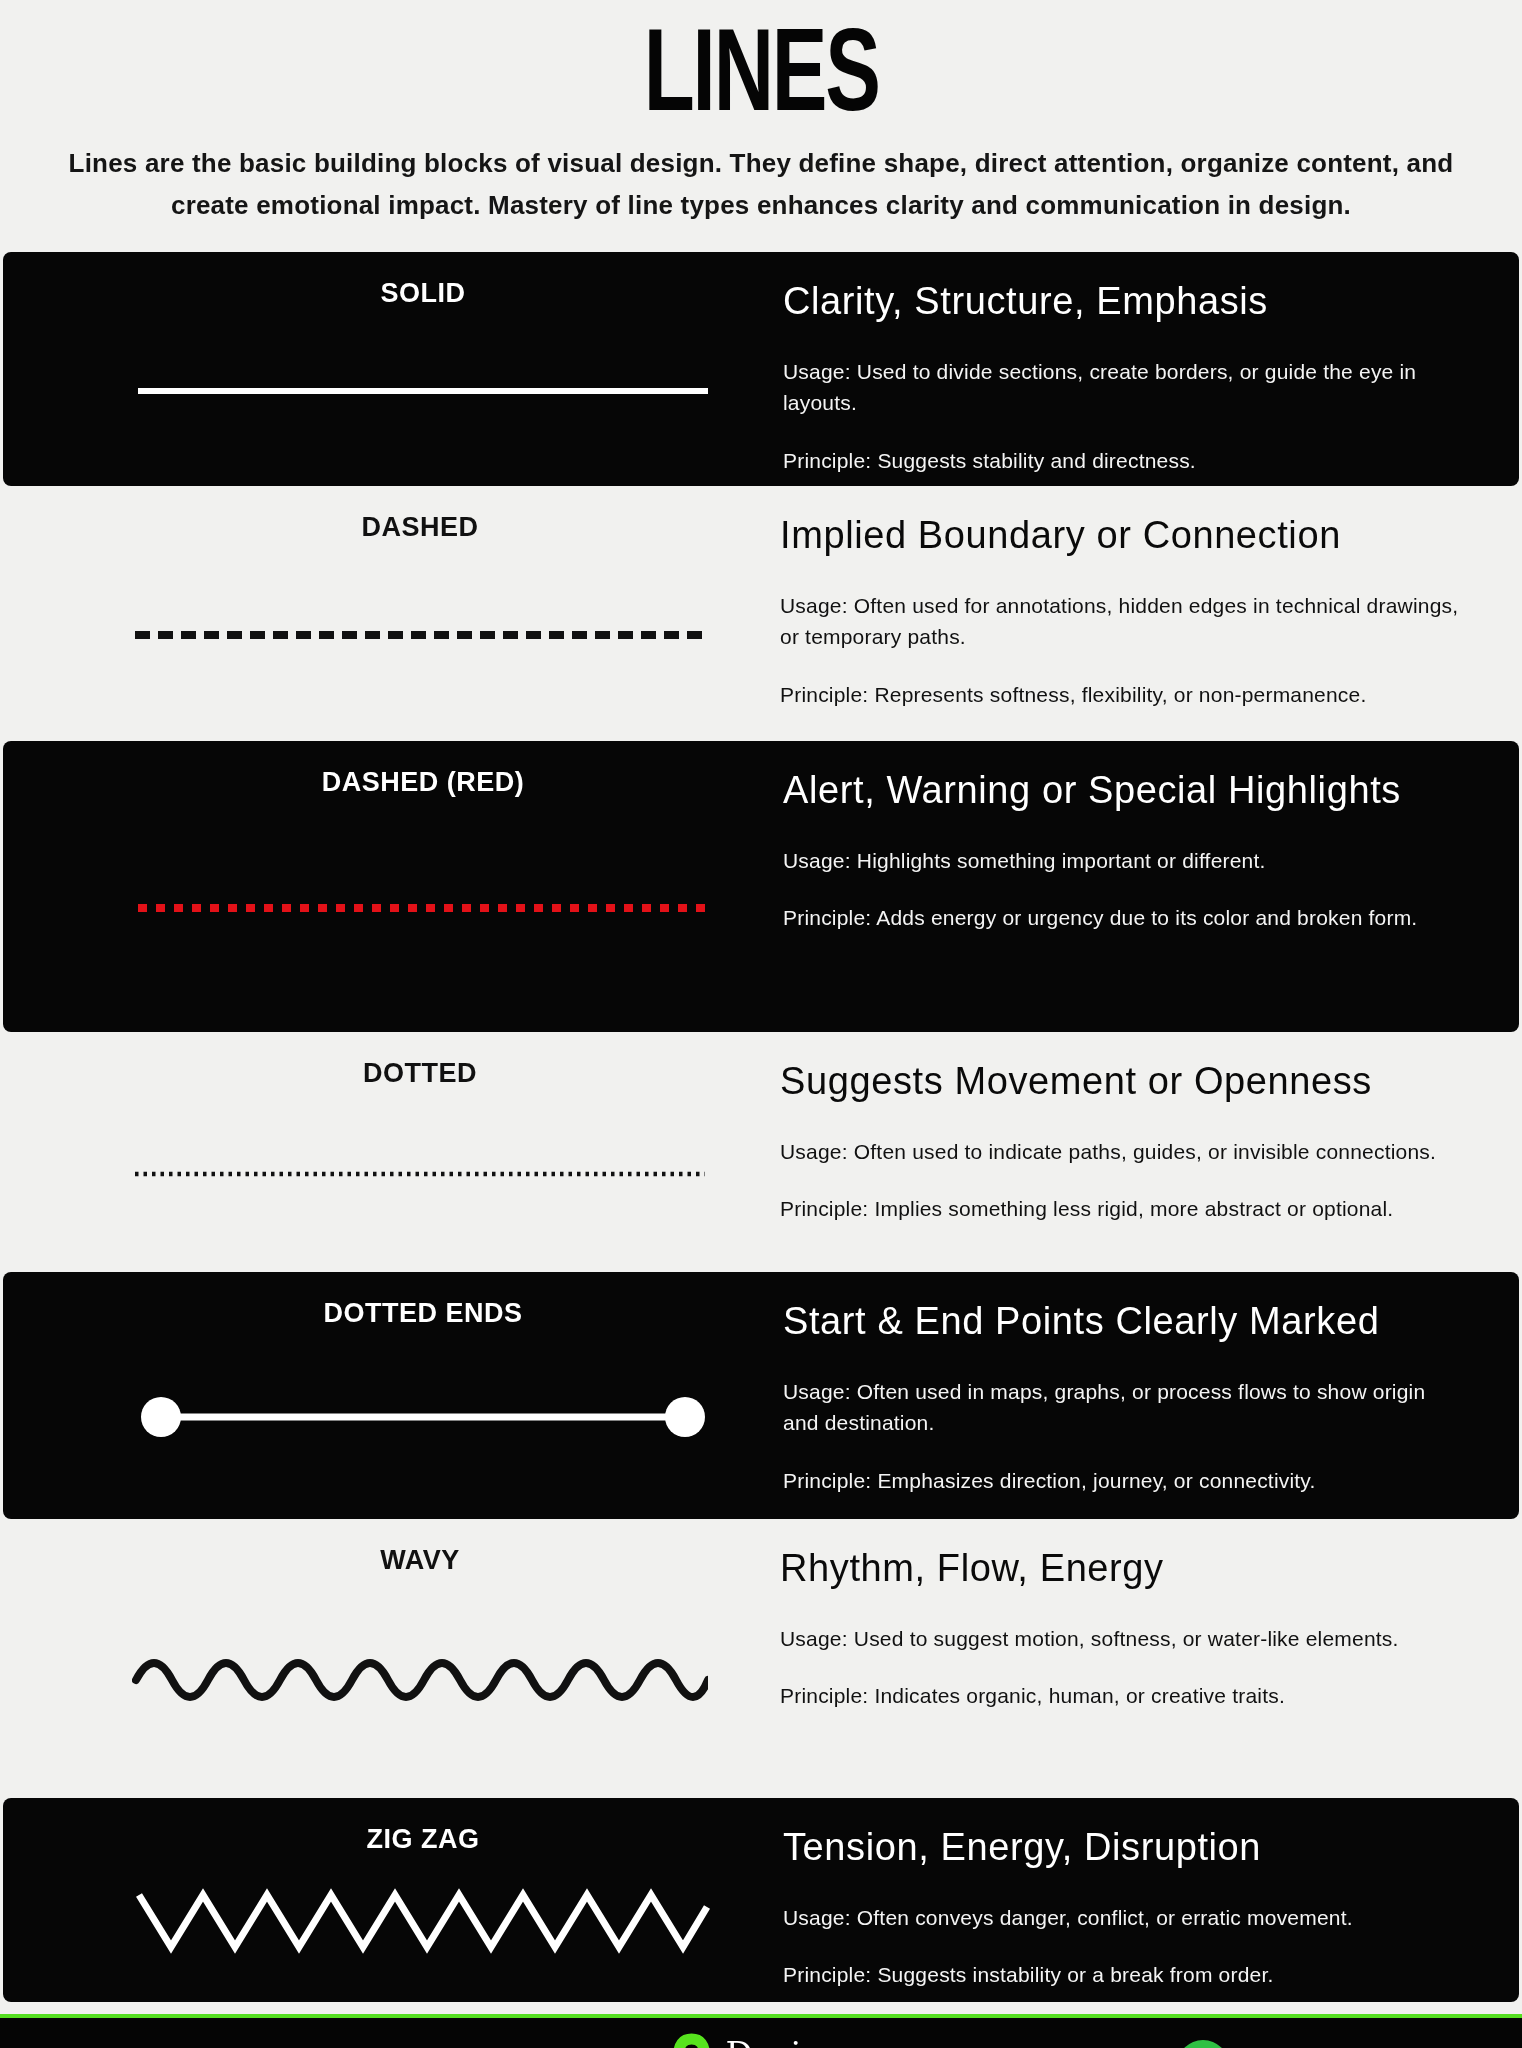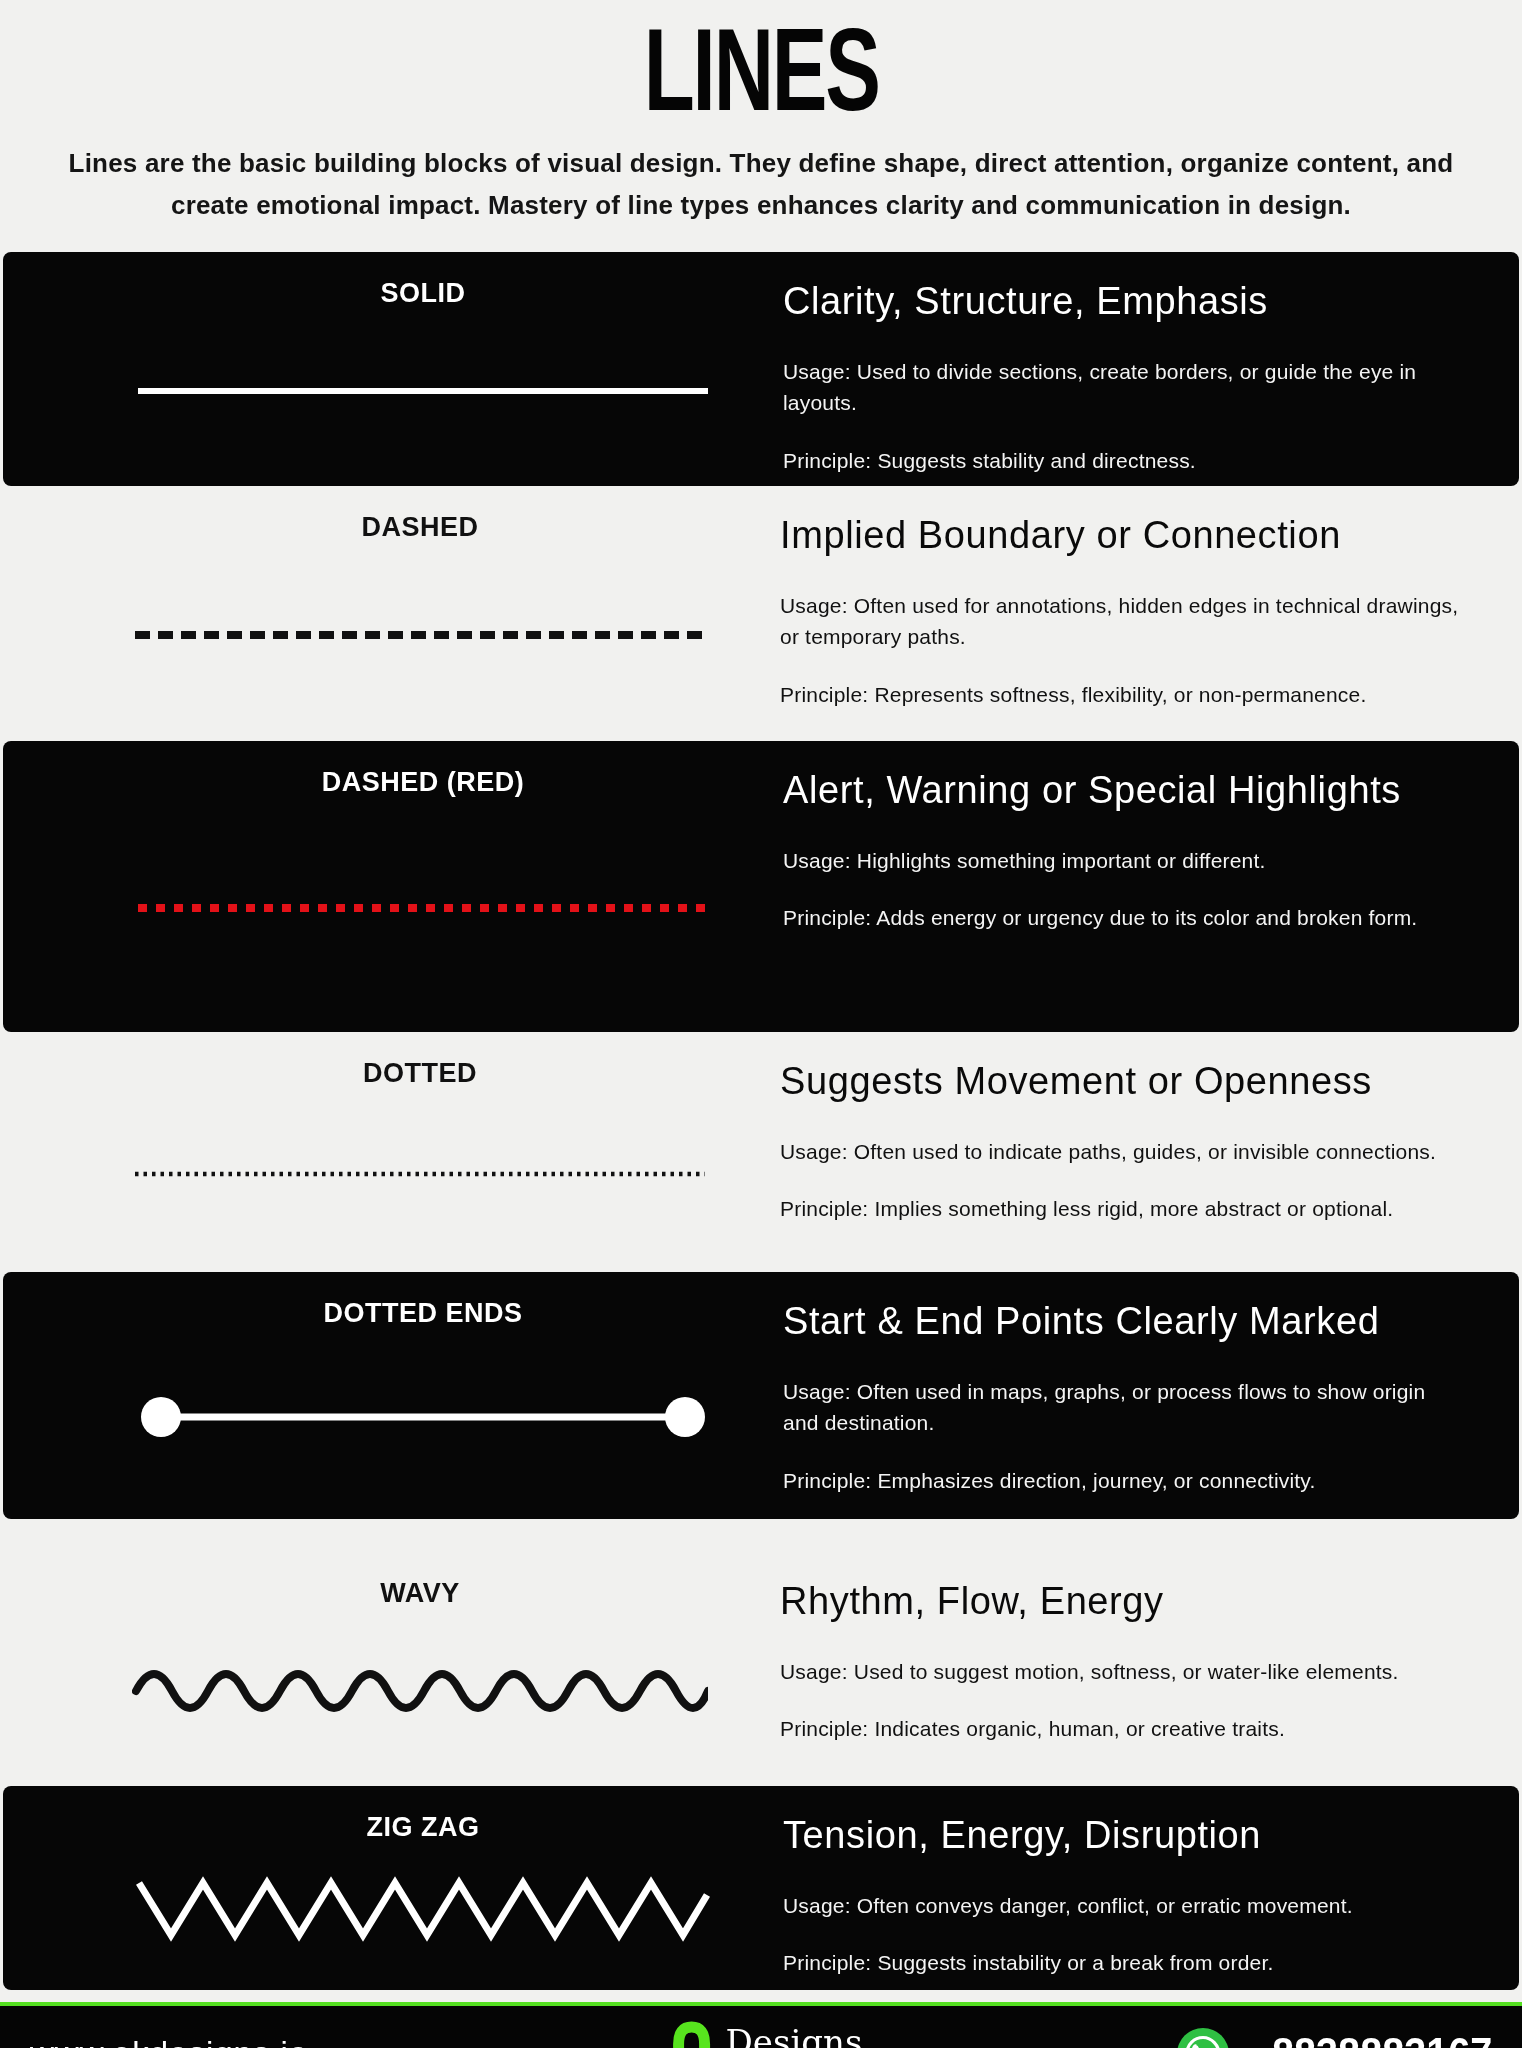--- a/index.html
+++ b/index.html
@@ -37,21 +37,21 @@
     background:#060606; color:#fff;
     border-radius:8px;
     width:1516px; margin:0 3px;
   }
   .row.light { background:transparent; color:#111;border-radius:18px; }
   #row-solid      { height:234px; }
   #row-dashed     { height:255px; }
   #row-dashed-red { height:291px; }
   #row-dotted     { height:240px; }
   #row-dotted-ends{ height:247px; }
-  #row-wavy       { height:234px;margin-top:33px; }
+  #row-wavy       { height:279px; }
   #row-zigzag     { height:204px; }
 
   .row-left {
     flex:0 0 660px; margin-left:90px;
     display:flex; flex-direction:column; align-items:center;
   }
   .row-label {
     margin-top:26px;
     font-size:27px; font-weight:bold; letter-spacing:.5px;
   }

